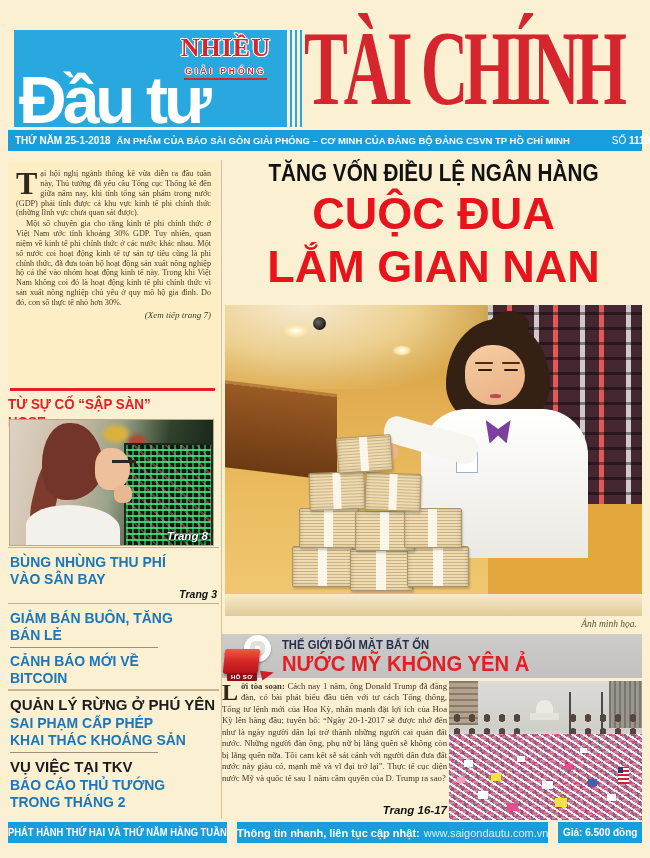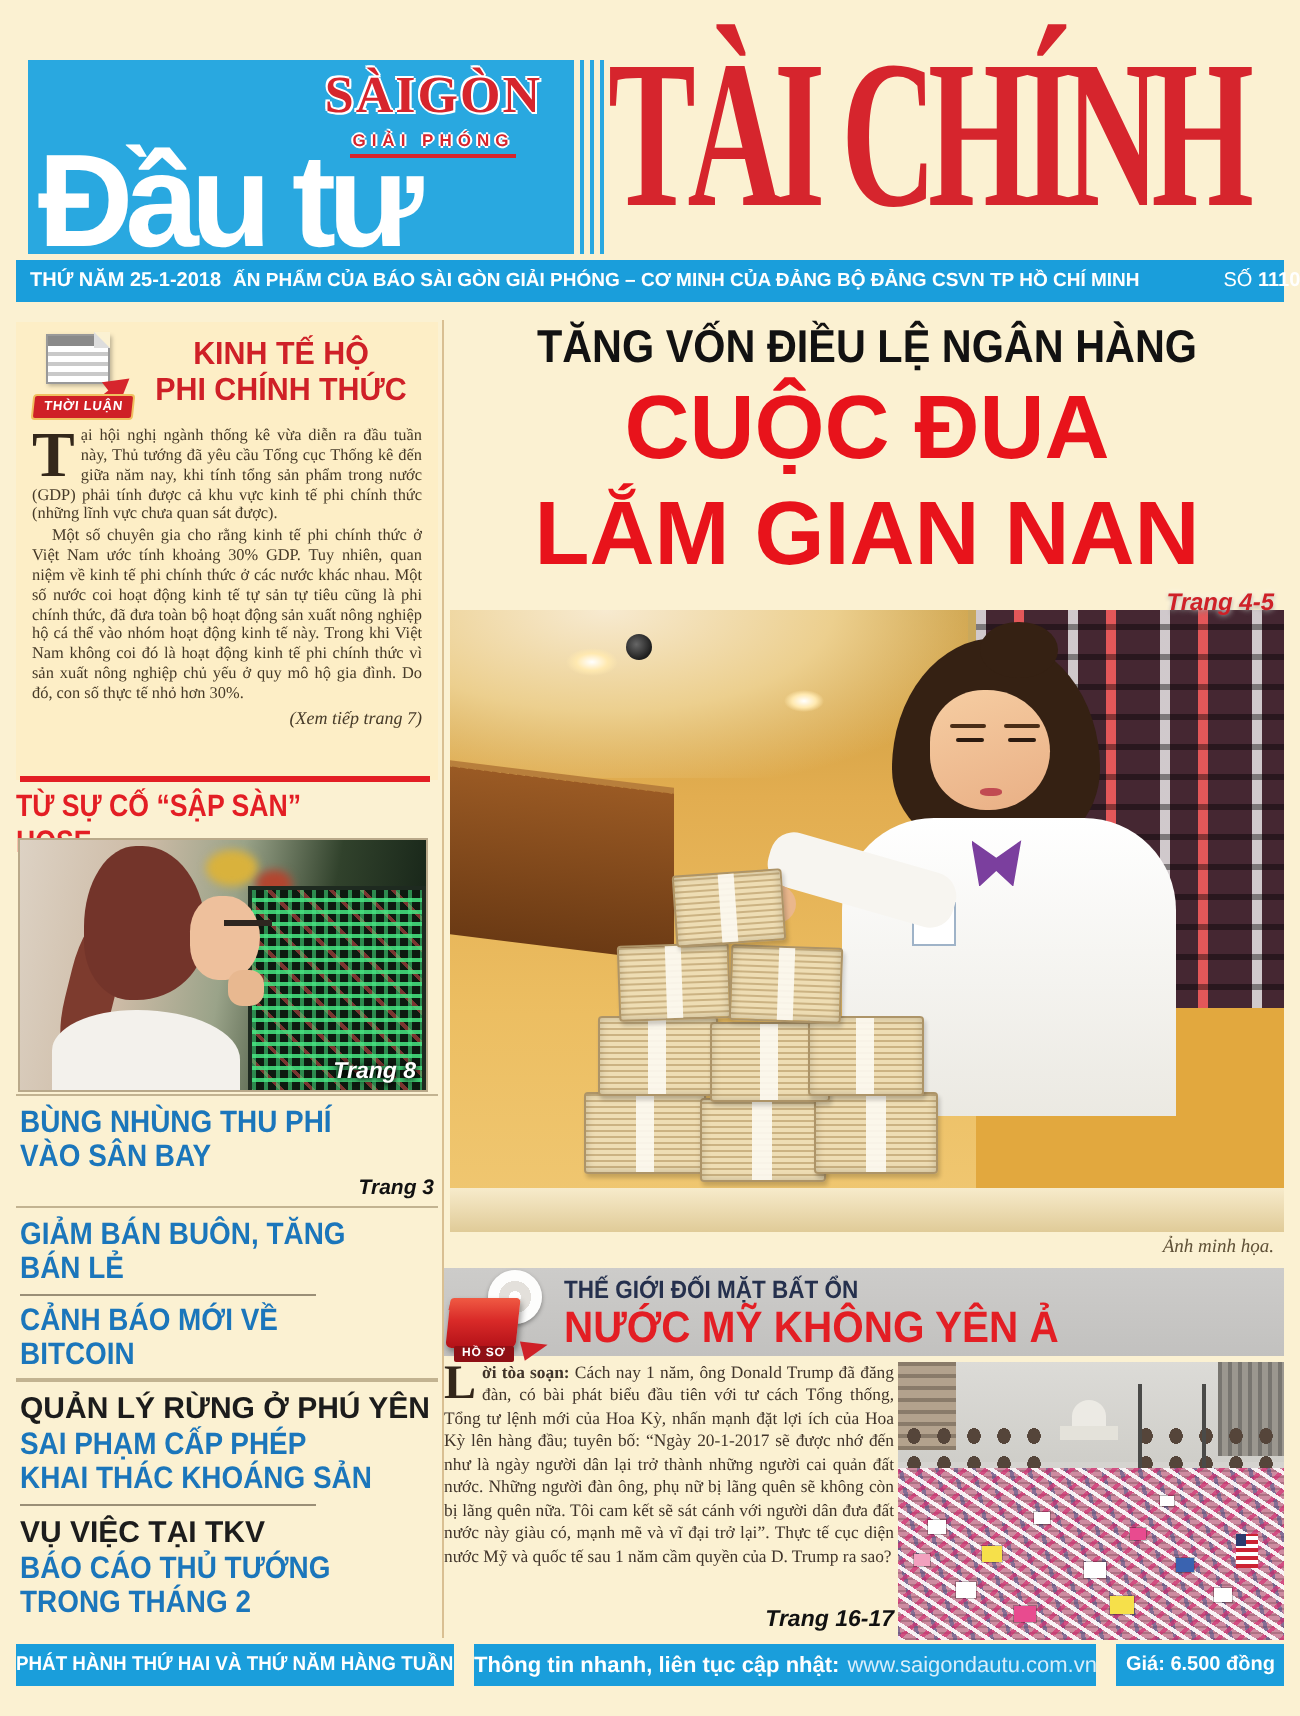--- a/index.html
+++ b/index.html
@@ -194,49 +194,38 @@
   .f3{width:92px;font-size:10px;}
 </style>
 </head>
 <body>
 
 <div class="page">
 
   <div>
     <div class="logo-box">
       <div class="brand-top">
-        <div class="t1">SÀIGÒN</div>
+        <div class="t1">NHIỀU</div>
         <div><span class="t2">GIẢI PHÓNG</span></div>
       </div>
       <div class="brand-main">Đầu tư</div>
     </div>
     <div class="brand-bars"></div>
     <div class="brand-right">TÀI CHÍNH</div>
   </div>
 
   <div class="dateline">
     <span class="dl-left">THỨ NĂM 25-1-2018</span>
     <span class="dl-center">ẤN PHẨM CỦA BÁO SÀI GÒN GIẢI PHÓNG – CƠ MINH CỦA ĐẢNG BỘ ĐẢNG CSVN TP HỒ CHÍ MINH</span>
     <span class="dl-right"><span class="norm">SỐ </span><b>1110</b><span class="norm">/2018</span></span>
   </div>
 
   <div class="col-div"></div>
 
   <div class="ed-card">
-    <div class="ed-head">
-      <div class="ed-badge">
-        <div class="np-icon"></div>
-        <div class="np-fold"></div>
-        <div class="np-arrow-tail"></div>
-        <div class="np-arrow"></div>
-        <div class="ed-badge-label">THỜI LUẬN</div>
-      </div>
-      <div class="ed-title">KINH TẾ HỘ
-PHI CHÍNH THỨC</div>
-    </div>
     <div class="ed-body">
       <span class="dropcap">T</span><span>ại hội nghị ngành thống kê vừa diễn ra đầu tuần này, Thủ tướng đã yêu cầu Tổng cục Thống kê đến giữa năm nay, khi tính tổng sản phẩm trong nước (GDP) phải tính được cả khu vực kinh tế phi chính thức (những lĩnh vực chưa quan sát được).</span>
       <div class="ed-p2">Một số chuyên gia cho rằng kinh tế phi chính thức ở Việt Nam ước tính khoảng 30% GDP. Tuy nhiên, quan niệm về kinh tế phi chính thức ở các nước khác nhau. Một số nước coi hoạt động kinh tế tự sản tự tiêu cũng là phi chính thức, đã đưa toàn bộ hoạt động sản xuất nông nghiệp hộ cá thể vào nhóm hoạt động kinh tế này. Trong khi Việt Nam không coi đó là hoạt động kinh tế phi chính thức vì sản xuất nông nghiệp chủ yếu ở quy mô hộ gia đình. Do đó, con số thực tế nhỏ hơn 30%.</div>
       <div class="ed-cont">(Xem tiếp trang 7)</div>
     </div>
   </div>
   <div class="ed-rule"></div>
 
   <div class="hose-head"><span class="cx">TỪ SỰ CỐ “SẬP SÀN” HOSE…</span></div>
   <div class="hose-photo">
@@ -281,21 +270,20 @@
 TRONG THÁNG 2</span></div>
 
     </div>
   </div>
 
   <div class="lead-kicker">
       <span class="cxc">TĂNG VỐN ĐIỀU LỆ NGÂN HÀNG</span>
     </div>
   <div class="lead-h1">CUỘC ĐUA
 LẮM GIAN NAN</div>
-  <div class="lead-page">Trang 4-5</div>
 
   <div class="lead-photo">
     <div class="lp-ceiling"></div>
     <div class="lp-light" style="left:14%;top:6%;width:26px;height:14px;"></div>
     <div class="lp-light" style="left:40%;top:13%;width:20px;height:11px;"></div>
     <div class="lp-cam"></div>
     <div class="lp-shelf"></div>
     <div class="lp-board"></div>
     <div class="lp-wall-r"></div>
     <div class="lp-hair"></div>

